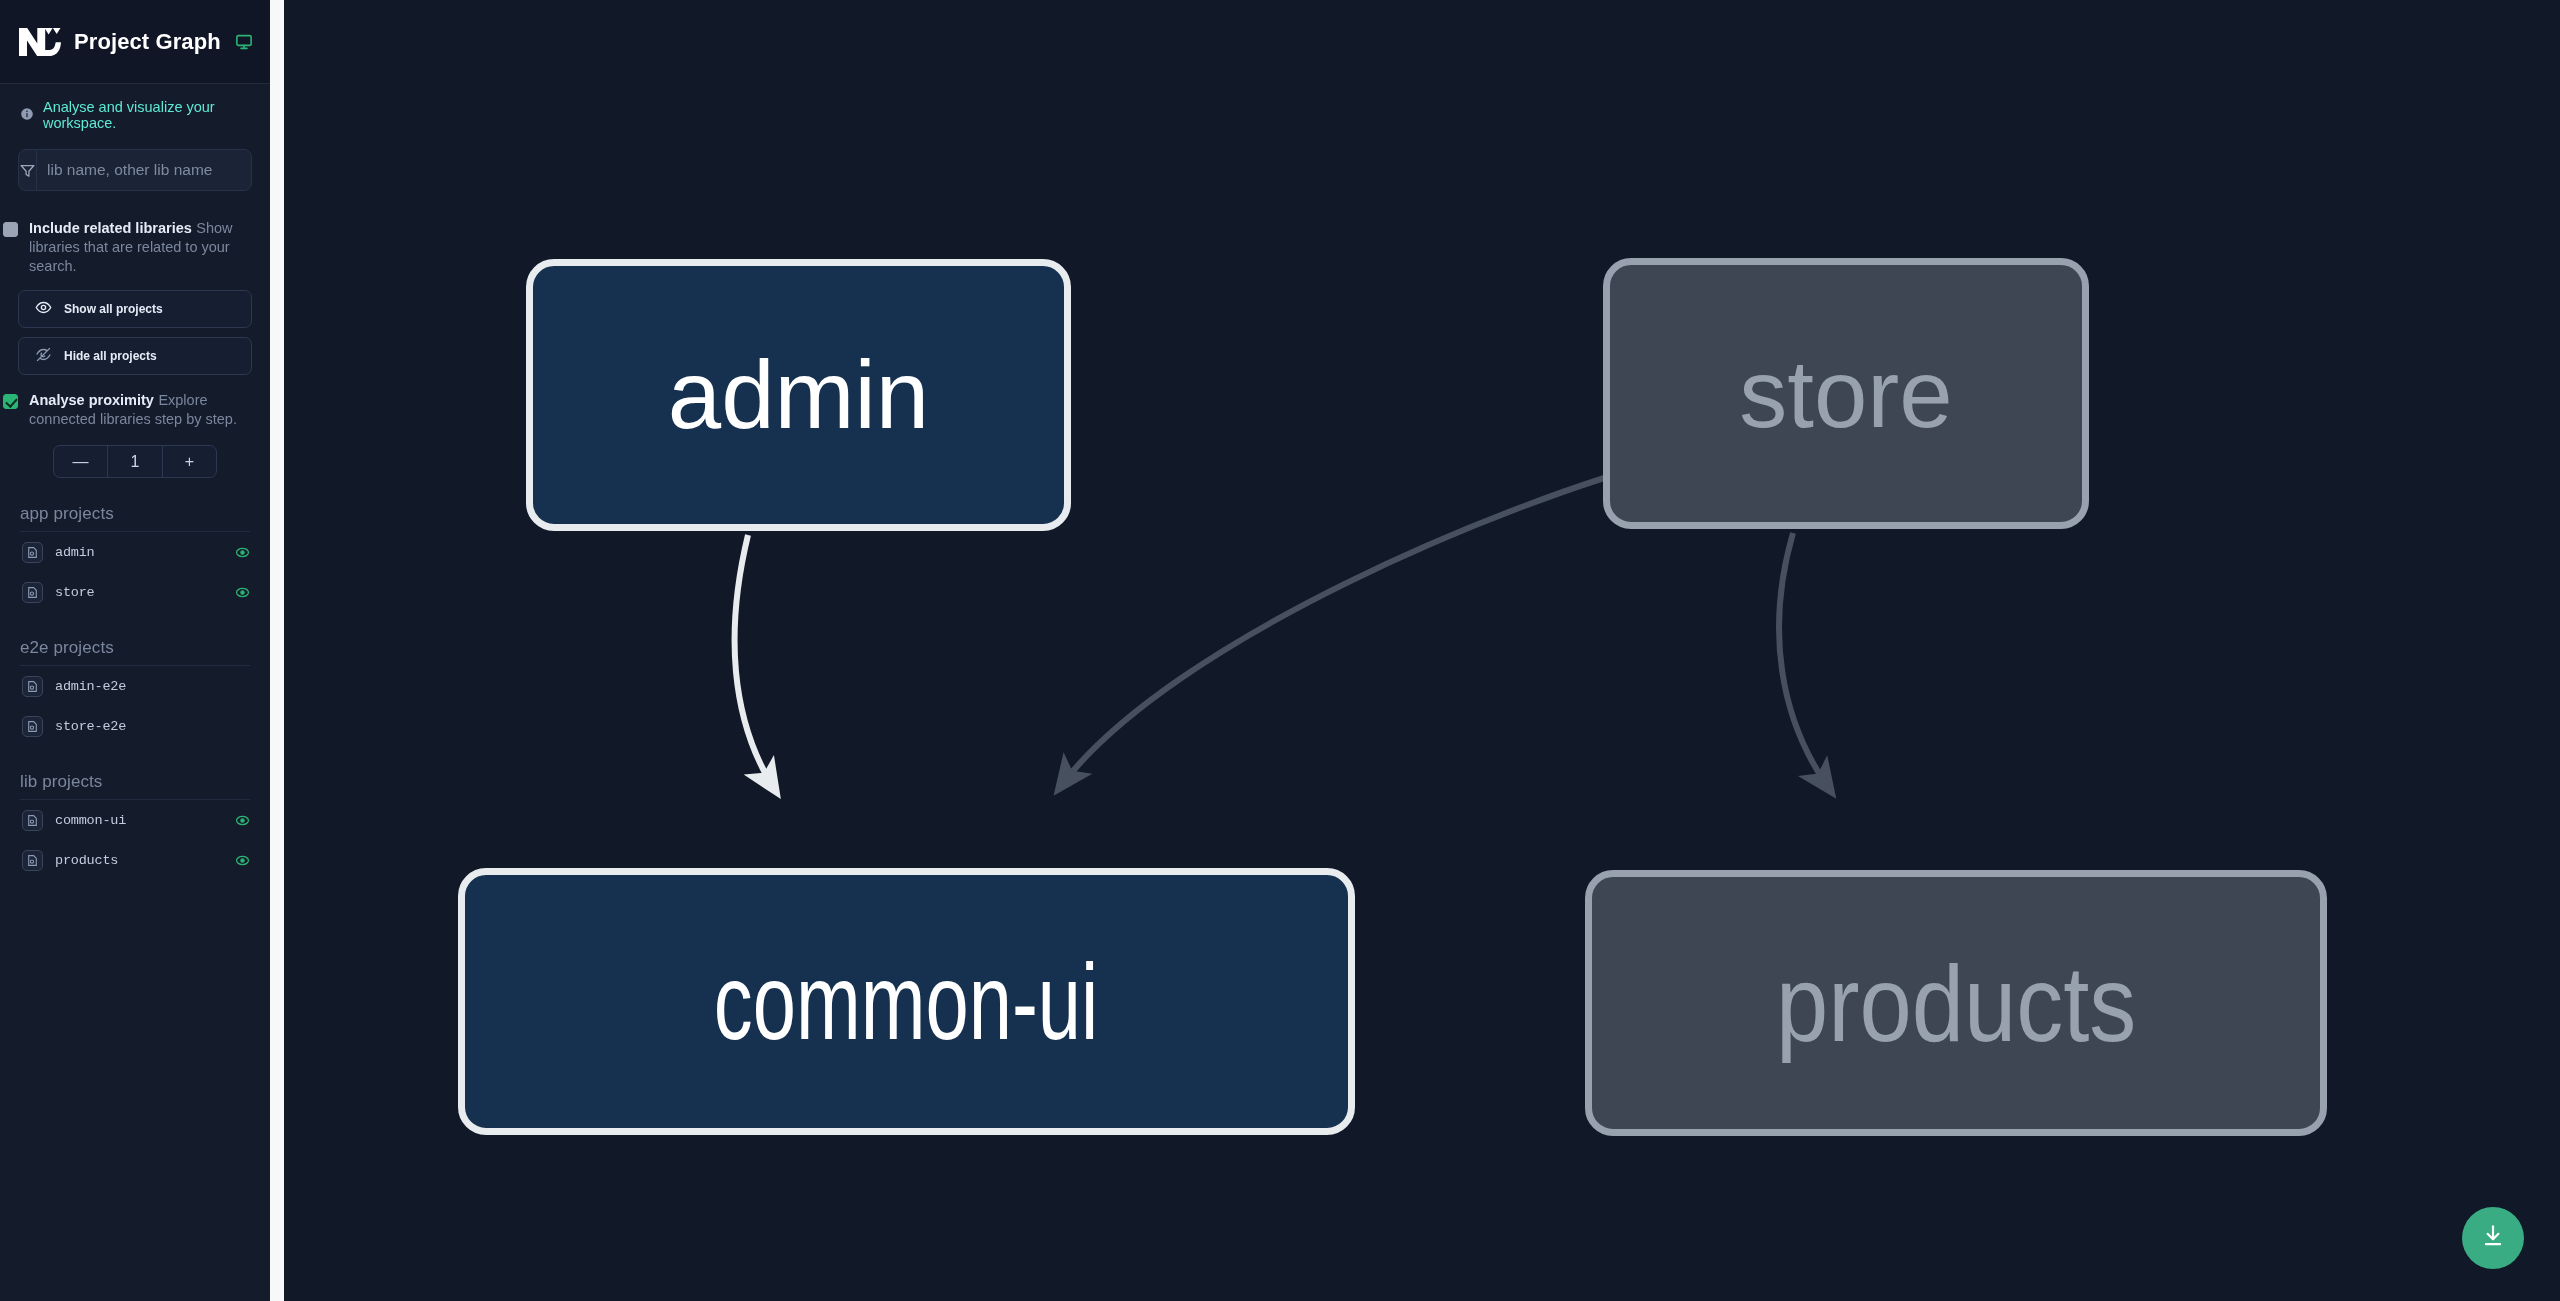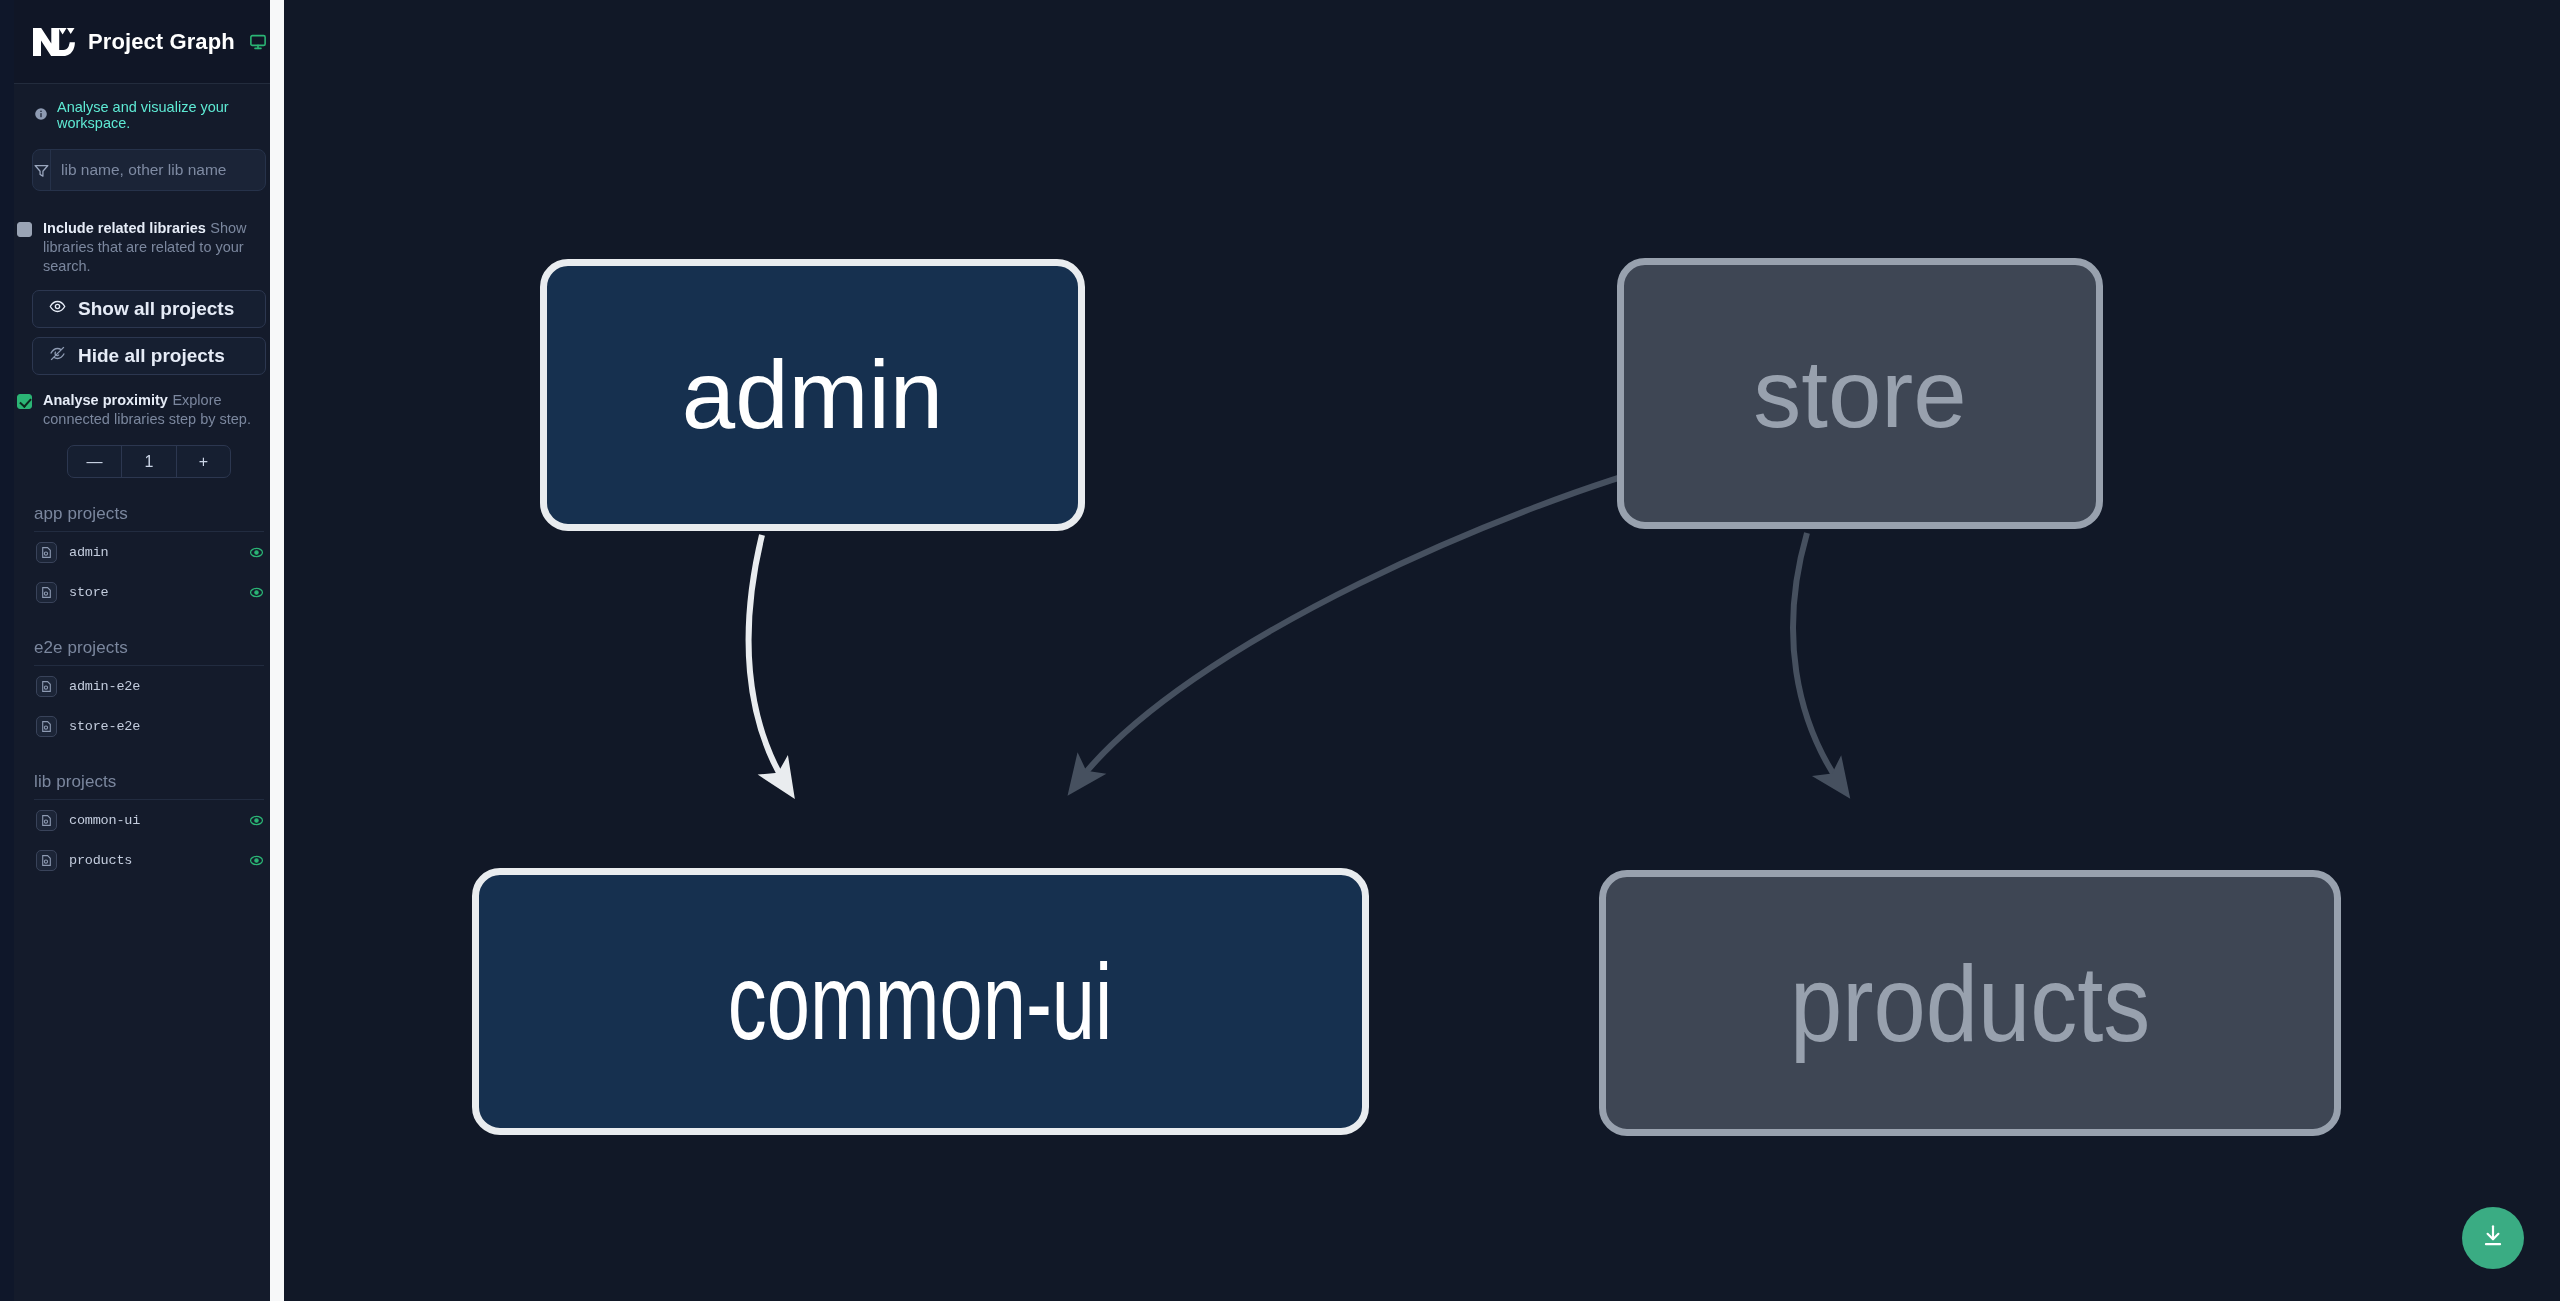--- a/index.html
+++ b/index.html
@@ -12,21 +12,20 @@
 
   #app { position: relative; width: 2560px; height: 1301px; display: flex; }
 
   
   #sidebar {
     width: 270px; height: 1301px;
     background: #141b2b;
     display: flex; flex-direction: column;
     position: relative; flex: 0 0 270px;
     overflow: hidden;
-    margin-left: 14px;
   }
   #sidebar-header {
     height: 84px; flex: 0 0 84px;
     display: flex; align-items: center;
     padding: 0 18px;
     border-bottom: 1px solid #232c3d;
     background: #101626;
   }
   .nx-logo {
     width: 46px; height: 42px;
@@ -84,21 +83,21 @@
     border-width: 0 2px 2px 0; transform: rotate(42deg);
   }
   .opt-text { flex: 1 1 auto; }
   .opt-title { color: #e6ecf7; font-size: 14.5px; font-weight: 700; line-height: 18px; }
   .opt-desc { color: #7b879e; font-size: 14.5px; line-height: 19px; margin-top: 1px; }
 
   .btn-stack { padding: 14px 18px 0 18px; display: flex; flex-direction: column; gap: 9px; }
   .sbtn {
     height: 38px; border: 1px solid #2c3750; border-radius: 7px;
     background: #161f31; display: flex; align-items: center; gap: 12px;
-    padding: 0 16px; color: #e6ecf7; font-size: 19px; font-weight: 700;
+    padding: 0 16px; color: #e6ecf7; font-size: 12px; font-weight: 700;
     cursor: pointer;
   }
 
   .stepper-wrap { padding: 16px 0 0 0; display: flex; justify-content: center; }
   .stepper {
     display: flex; border: 1px solid #2c3750; border-radius: 7px; overflow: hidden;
     background: #161f31; height: 33px;
   }
   .stepper > div {
     display: flex; align-items: center; justify-content: center;

